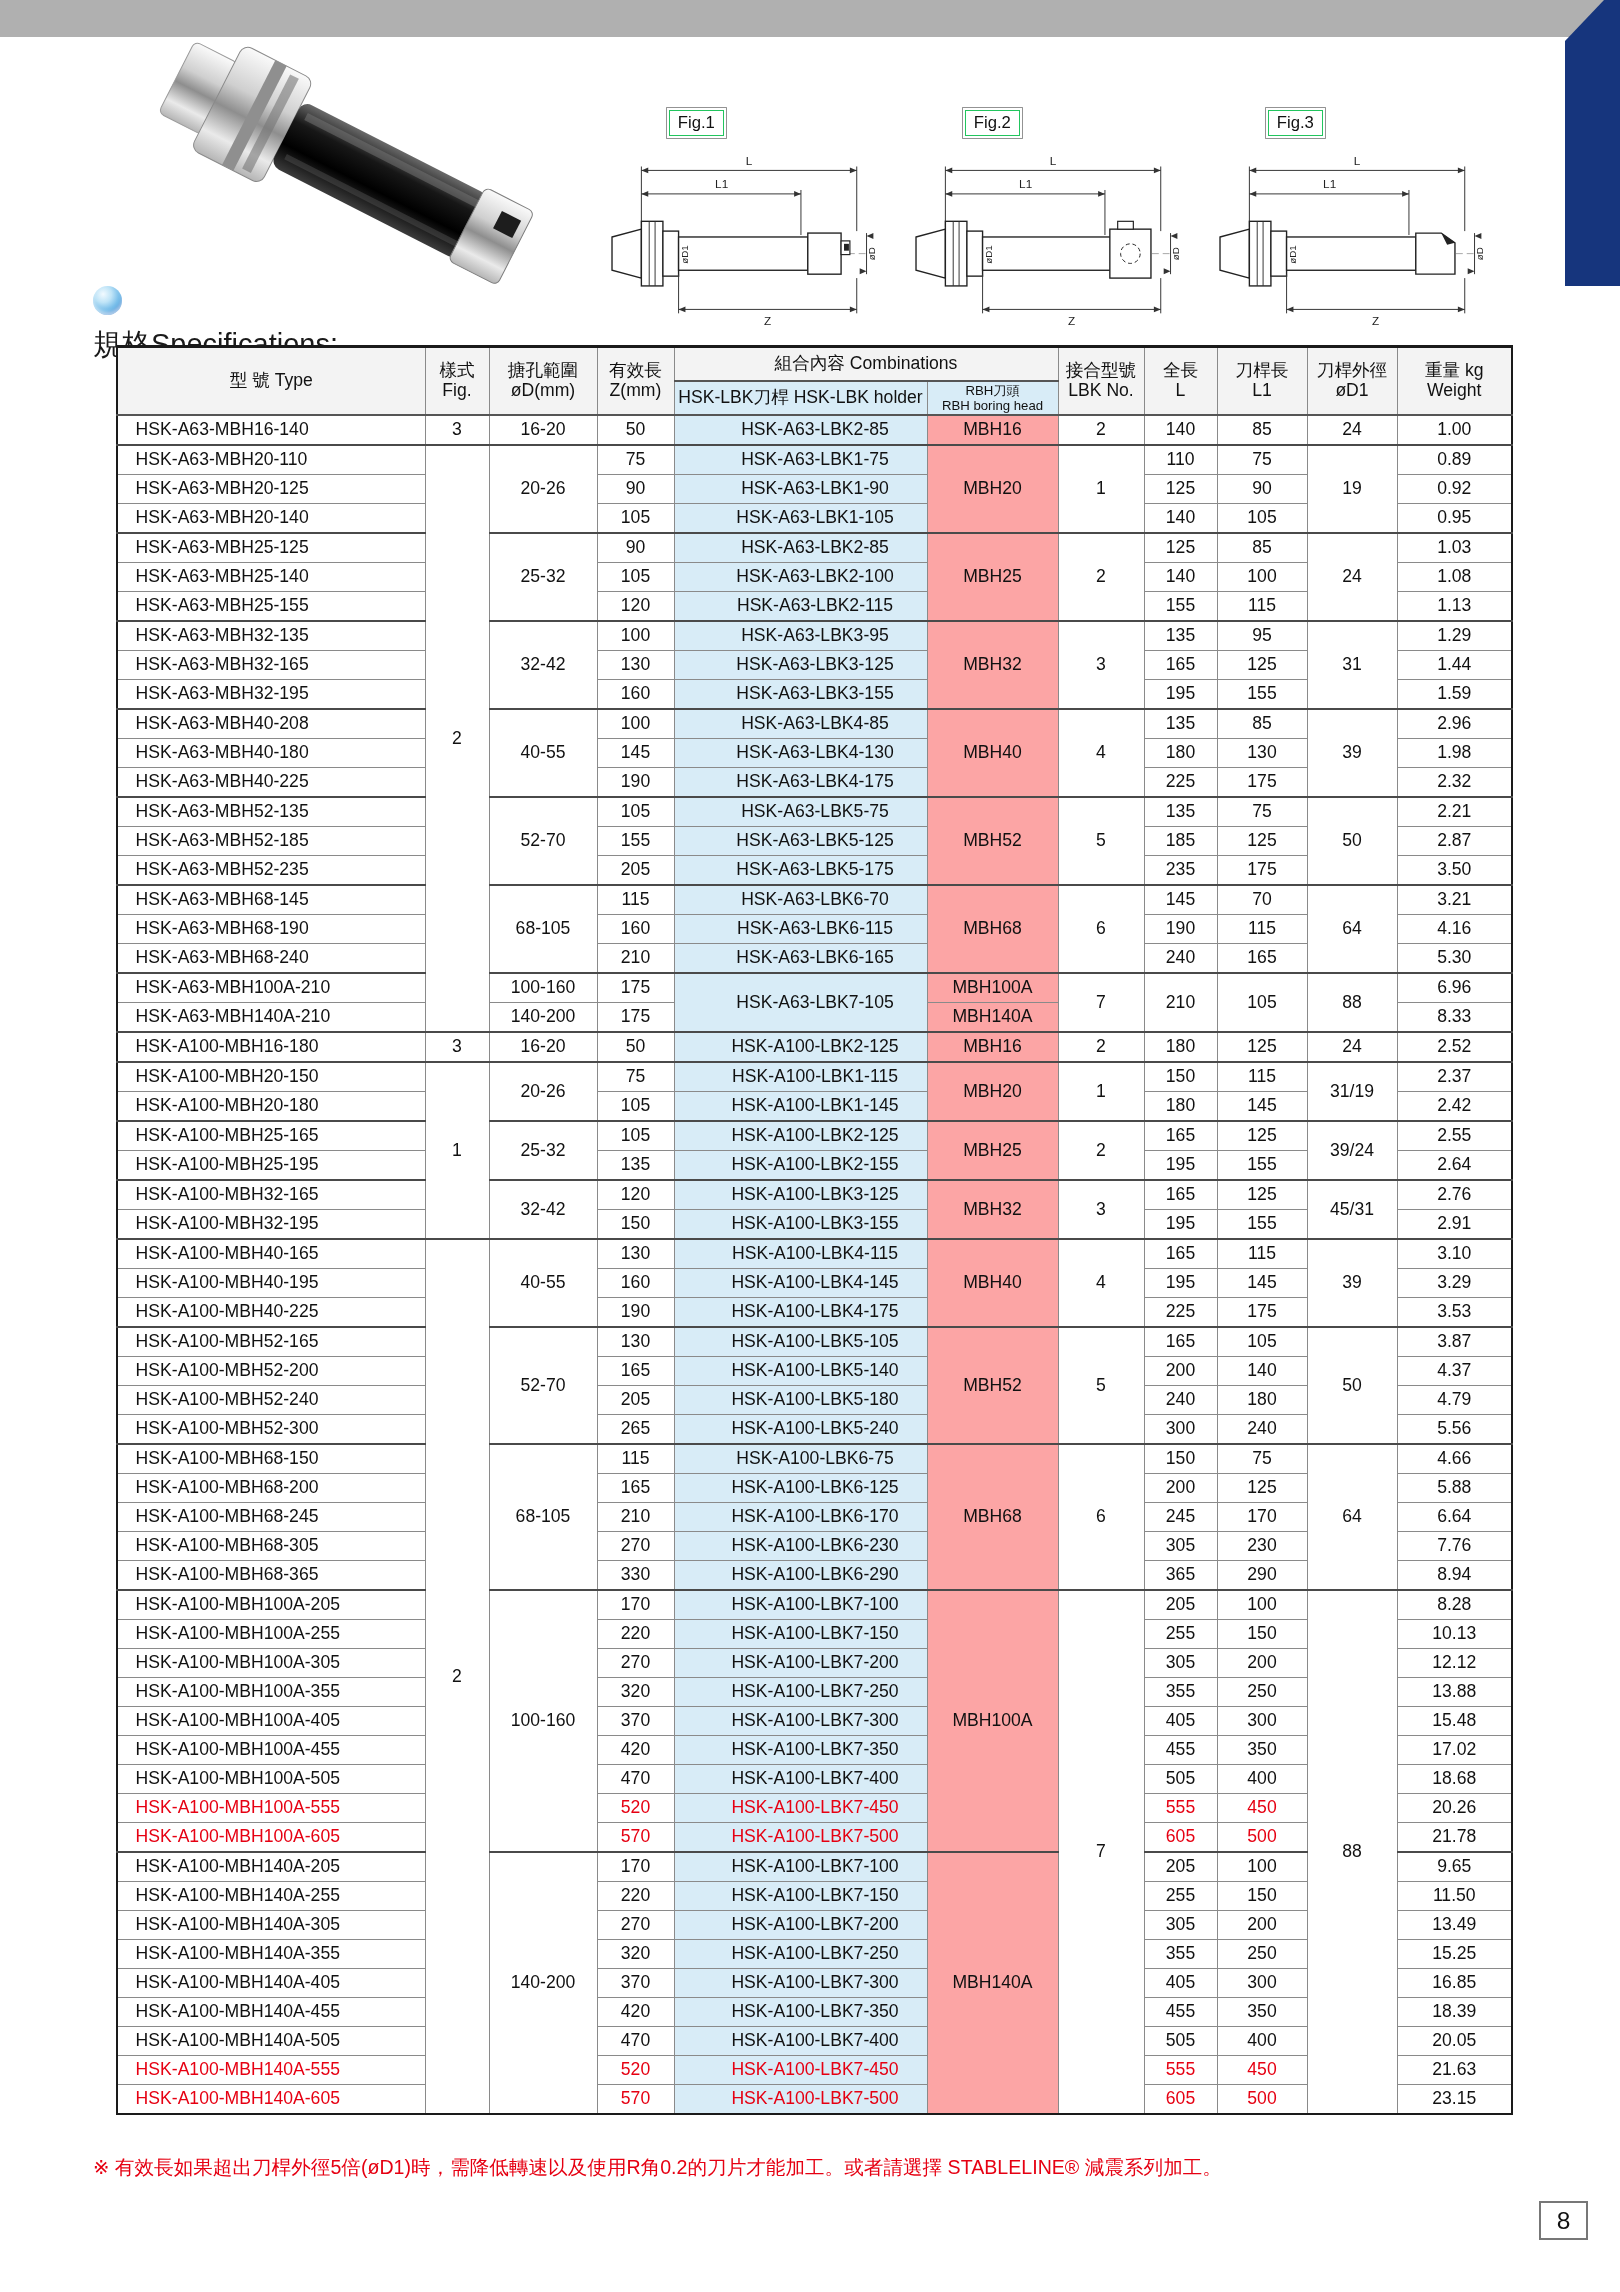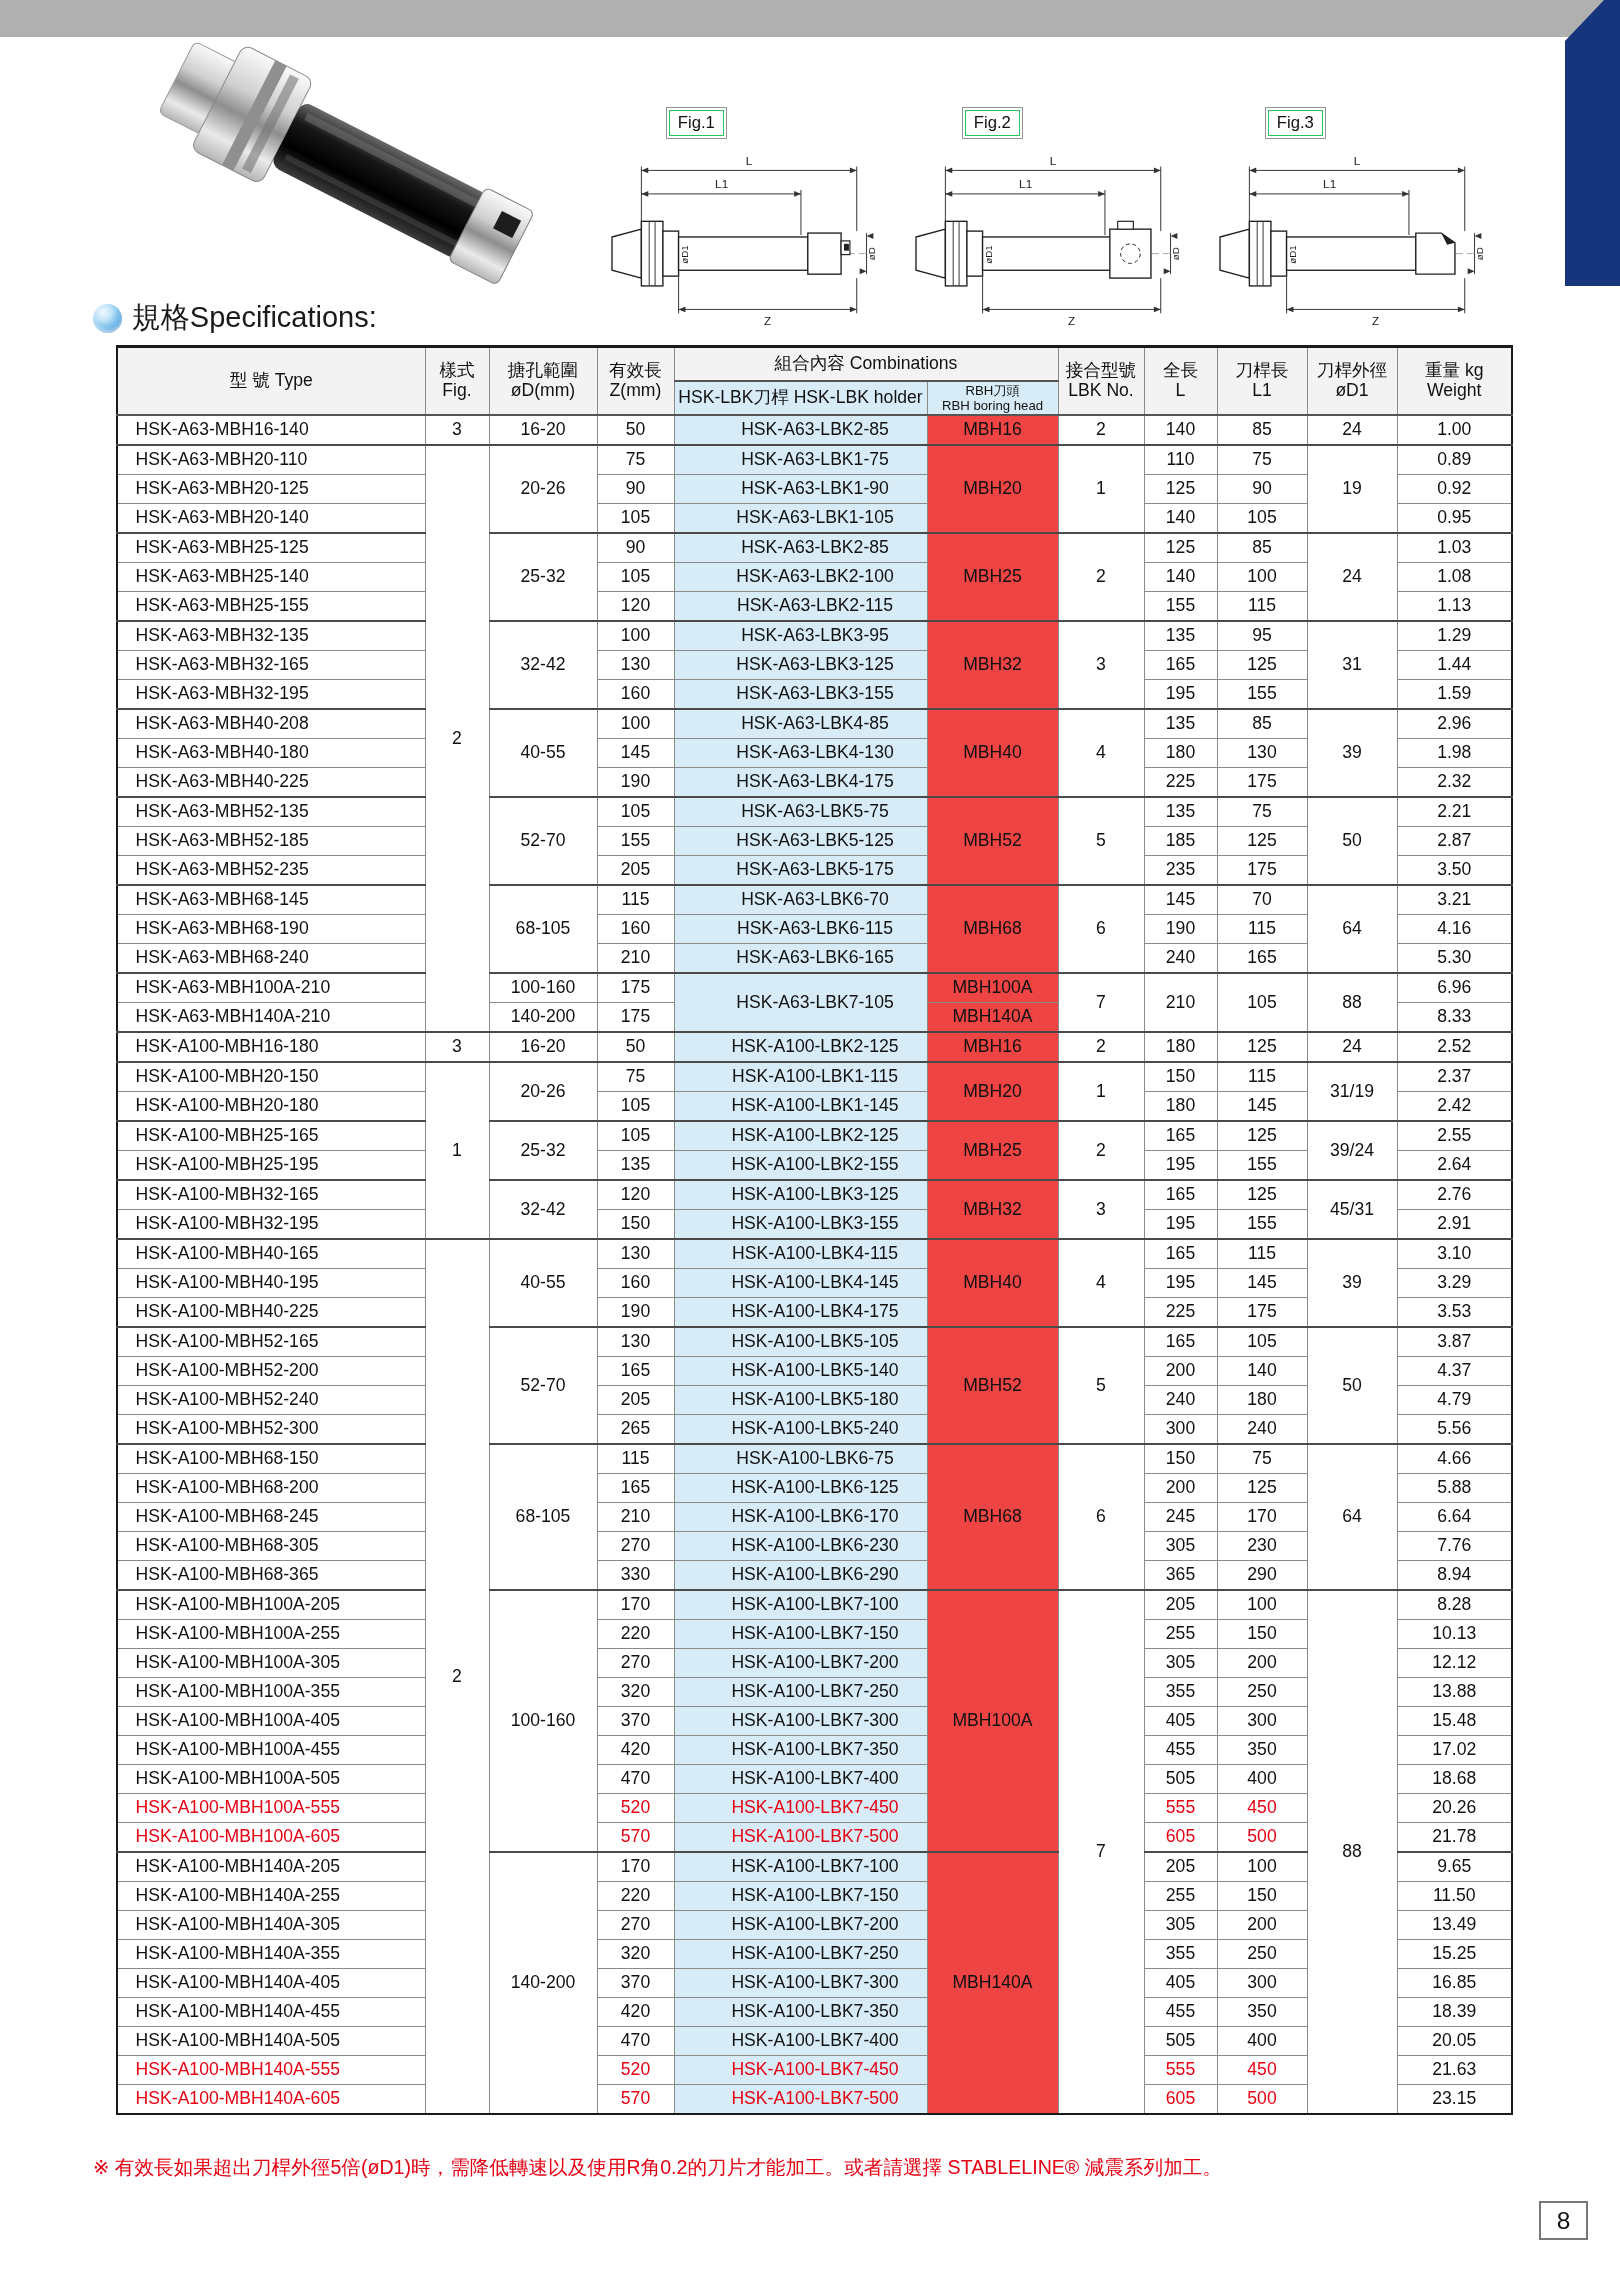--- a/index.html
+++ b/index.html
@@ -4,39 +4,39 @@
 <style>
   html,body{margin:0;padding:0;background:#fff;}
   .page{position:relative;width:1620px;height:2293px;background:#ffffff;overflow:hidden;
         font-family:"Liberation Sans","DejaVu Sans",sans-serif;color:#111;}
   .topband{position:absolute;left:0;top:0;width:1620px;height:37px;background:#b0b0b0;}
   .blueband{position:absolute;left:1565px;top:0;width:55px;height:286px;background:#16357d;
             clip-path:polygon(0 41px,39px 0,55px 0,55px 286px,0 286px);}
   .brand{position:absolute;left:113px;top:194px;white-space:nowrap;}
   .brand .main{font-size:61px;font-weight:800;color:#6cbf6e;letter-spacing:-2px;}
   .brand .sub{font-size:30px;font-weight:800;color:#6cbf6e;letter-spacing:0px;}
-  .spec-heading{position:absolute;left:93px;top:298px;display:flex;align-items:center;gap:9.8px;}
+  .spec-heading{position:absolute;left:93px;top:286px;display:flex;gap:9.8px;flex-direction:column;}
   .globe{width:29px;height:29px;border-radius:50%;
          background:radial-gradient(circle at 35% 28%,#f2faff 0%,#bfe4f7 30%,#6fb9e8 60%,#2a6fc2 85%,#1c56a3 100%);
          box-shadow:inset 0 -2.9px 3.9px rgba(255,255,255,.6);}
   .spec-heading .txt{font-size:29px;color:#1a1a1a;}
   .figlabel{position:absolute;top:110px;border:1px solid #22c55e;box-shadow:0 0 0 2px #fff,0 0 0 2.9px #888;
             padding:2px 7.8px;font-size:16.7px;background:#fff;}
   .figsvg{position:absolute;top:143px;width:304px;height:186px;}
   table.spec{position:absolute;left:116px;top:345px;width:1395px;border-collapse:collapse;table-layout:fixed;
              border:2.9px solid #1a1a1a;border-top:3.9px solid #1a1a1a;}
   table.spec th,table.spec td{border:1px solid #8a8a8a;text-align:center;padding:0 2px;line-height:1.12;
              font-weight:normal;font-size:17.6px;color:#111;overflow:hidden;white-space:nowrap;}
   table.spec thead th{background:#f3f3f3;height:32px;font-size:17.6px;border-bottom:2px solid #555;}
   table.spec thead th.blue{background:#d8ecf7;}
   table.spec thead th.small2{font-size:13.2px;line-height:1.15;}
   table.spec tbody td{height:28px;background:#fff;}
   table.spec td.c0{text-align:left;padding-left:17.6px;}
   table.spec td.c4{text-align:center;padding-left:31px;background:#d8ecf7;}
-  table.spec td.c5{background:#ef4444;}
+  table.spec td.c5{background:#fca5a5;}
   table.spec tr.grp td{border-top:2px solid #4a4a4a;}
   .red{color:#e60012 !important;}
   .notes{position:absolute;left:93px;top:2154px;width:1436px;}
   .note{color:#e60012;font-size:19.6px;line-height:1.35;margin-bottom:8.8px;
         padding-left:27.4px;text-indent:-27.4px;}
   .pagenum{position:absolute;left:1539px;top:2201px;width:45px;height:35px;border:2px solid #777;
            display:flex;align-items:center;justify-content:center;font-size:24.5px;color:#111;background:#fff;}
   .photo{position:absolute;left:145px;top:27.4px;width:427px;height:294px;}
 </style>
 </head>

